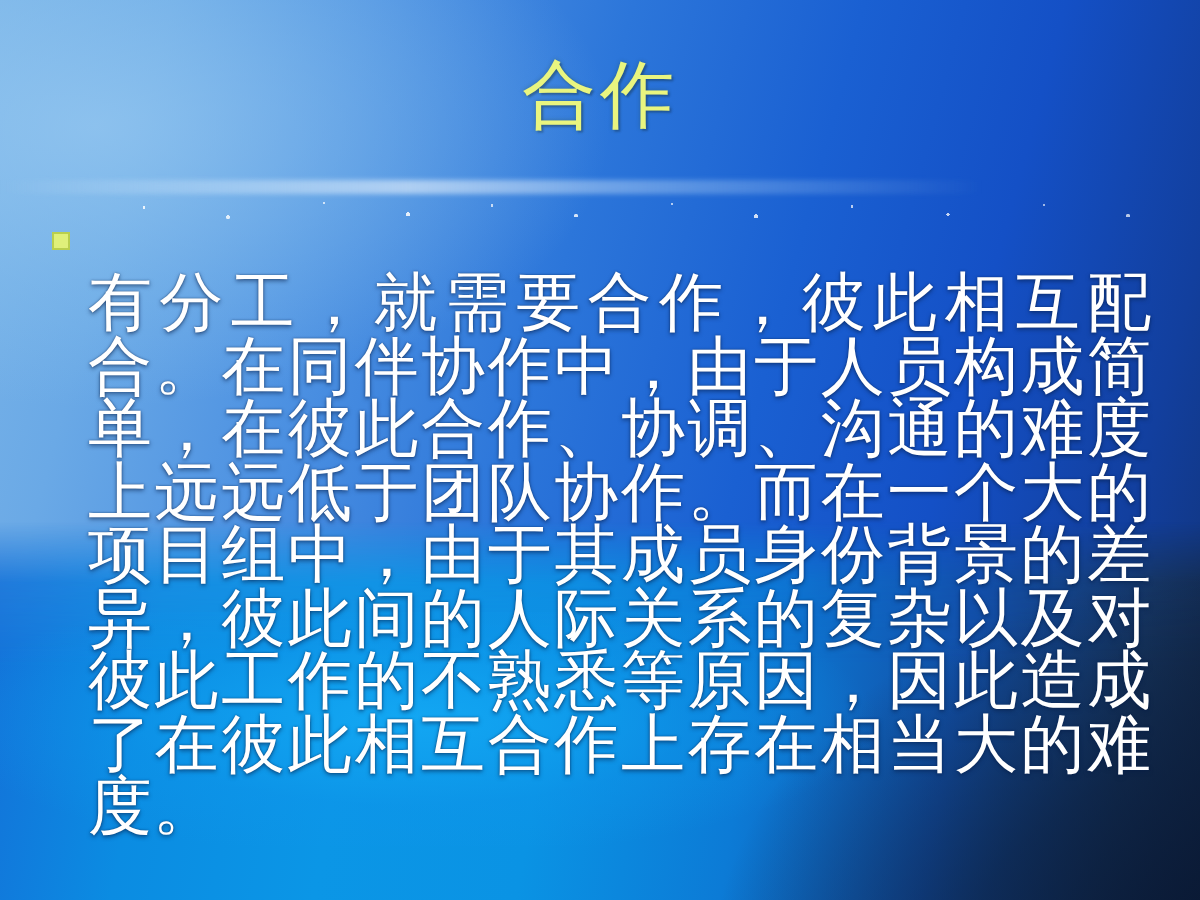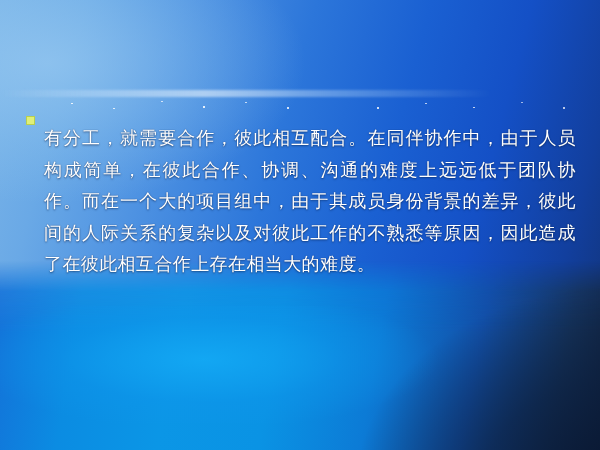--- a/index.html
+++ b/index.html
@@ -141,21 +141,21 @@
     margin-top: 12px;
     margin-right: 9px;
     background: #dff07a;
     border: 1px solid #b9cf4e;
     box-sizing: border-box;
   }
 
   .bullet-text {
     flex: 1 1 auto;
     color: #ffffff;
-    font-size: 18px;
+    font-size: 32px;
     line-height: 31.5px;
     letter-spacing: 0.4px;
     font-family: "DejaVu Serif", "Liberation Serif", serif;
     text-shadow: 0 1px 2px rgba(8,30,70,0.55), 0 0 1px rgba(10,35,80,0.6);
     text-align: justify;
     text-justify: inter-character;
     word-break: break-all;
   }
 </style>
 </head>
@@ -166,20 +166,21 @@
   <div class="bg-layer bg-sky"></div>
   <div class="bg-layer bg-glow-left"></div>
   <div class="bg-layer bg-horizon"></div>
   <div class="bg-layer bg-speckle"></div>
   <div class="bg-layer bg-sea"></div>
   <div class="bg-layer bg-sea-bright"></div>
   <div class="bg-layer bg-dark-corner"></div>
 
   <div class="content">
 
+    <h1 class="slide-title">合作</h1>
 
     <div class="body-block">
       <div class="bullet-row">
         <span class="bullet-marker"></span>
         <p class="bullet-text">有分工，就需要合作，彼此相互配合。在同伴协作中，由于人员构成简单，在彼此合作、协调、沟通的难度上远远低于团队协作。而在一个大的项目组中，由于其成员身份背景的差异，彼此间的人际关系的复杂以及对彼此工作的不熟悉等原因，因此造成了在彼此相互合作上存在相当大的难度。</p>
       </div>
     </div>
 
   </div>
 </div>

